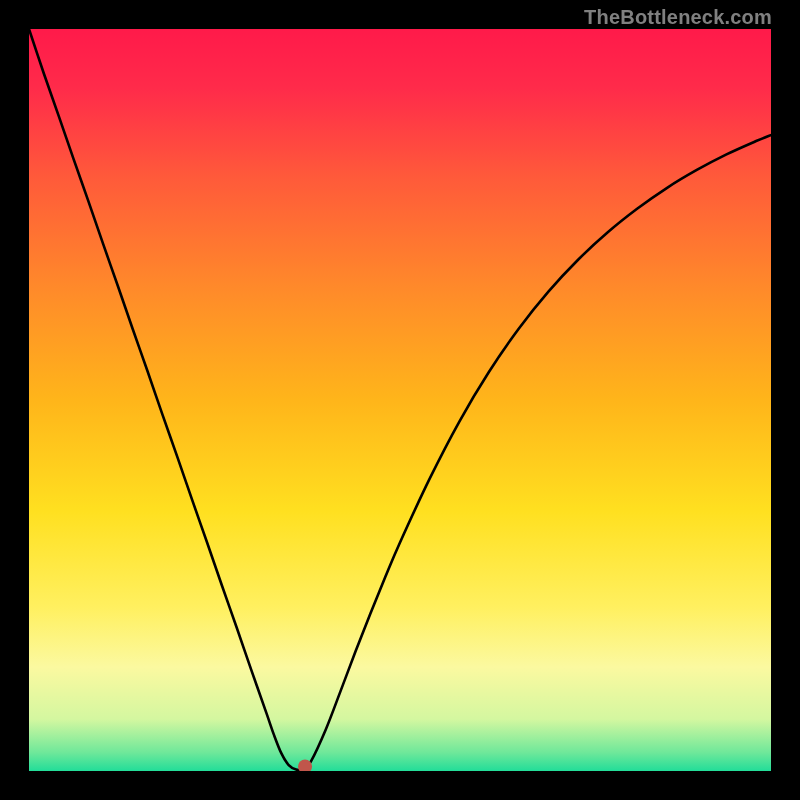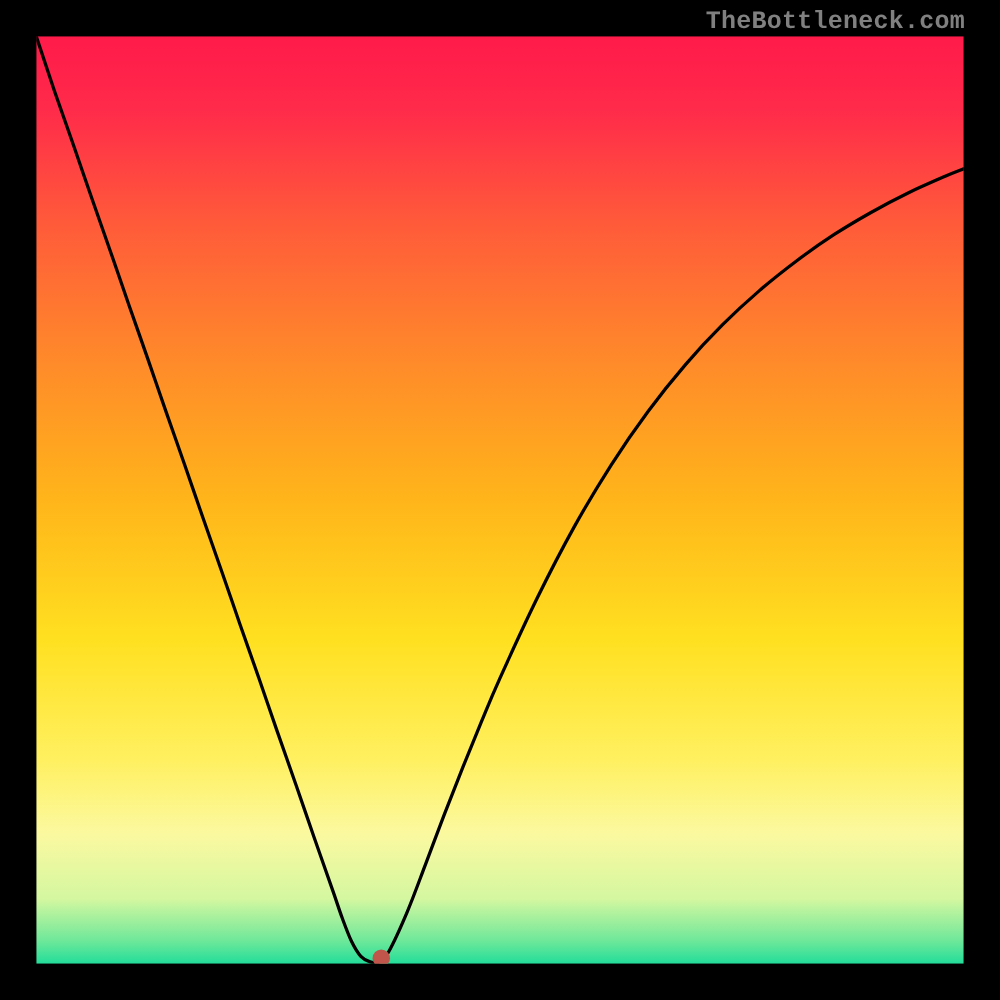--- a/index.html
+++ b/index.html
@@ -27,21 +27,21 @@
     height: 742px;
   }
   .watermark {
     position: absolute;
     top: 6px;
     right: 28px;
     font-size: 20px;
     font-weight: 600;
     color: #808080;
     letter-spacing: 0.2px;
-    font-family: Liberation Mono, monospace;
+    font-family: Liberation Sans, sans-serif;
   }
   svg {
     display: block;
   }
 </style>
 </head>
 <body>
 
 <div class="frame">
   <svg class="plot-area" viewBox="0 0 742 742" preserveAspectRatio="none">

